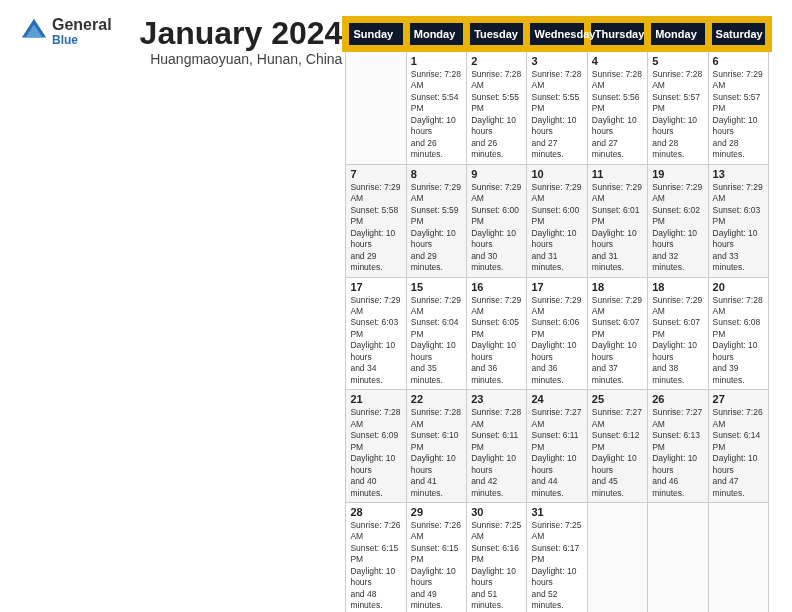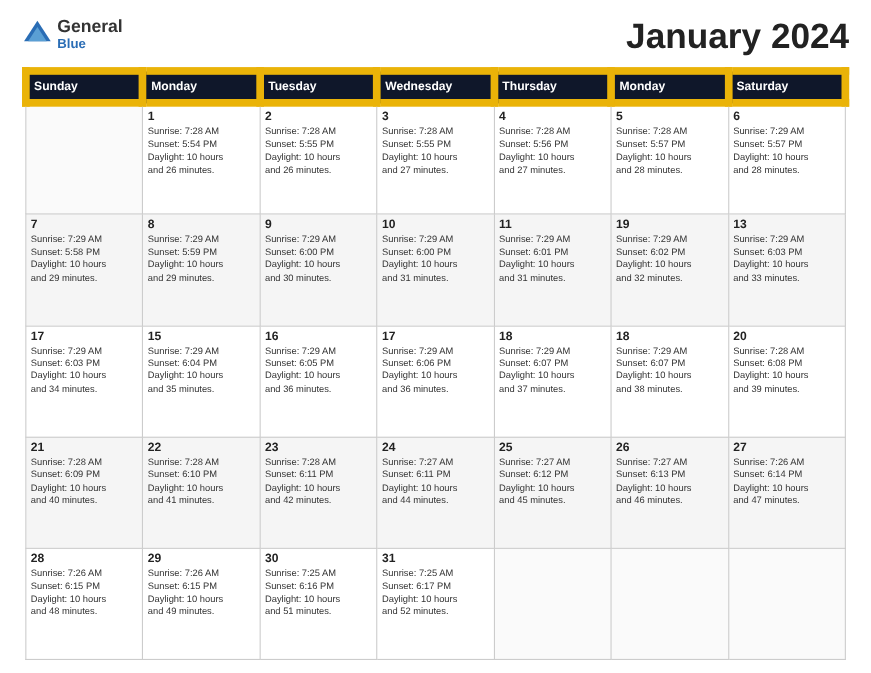--- a/index.html
+++ b/index.html
@@ -8,21 +8,21 @@
       height: 612px;
       background: #fff;
       font-family: Arial, sans-serif;
       overflow: hidden;
     }
     .page {
       width: 792px;
       height: 612px;
       padding: 16px 20px 12px 20px;
       display: flex;
-      flex-direction: column;
+      flex-direction: row;
     }
     .header {
       display: flex;
       justify-content: space-between;
       align-items: flex-start;
       margin-bottom: 10px;
     }
     .logo {
       display: flex;
       align-items: center;
@@ -114,20 +114,21 @@
         <polygon points="15,2 28,22 2,22" fill="#2a6db5"></polygon>
         <polygon points="15,8 24,22 6,22" fill="#5a9fd4"></polygon>
       </svg>
       <div class="logo-text">
         <span class="logo-general">General</span>
         <span class="logo-blue">Blue</span>
       </div>
     </div>
     <div class="title-block">
       <div class="cal-title">January 2024</div>
+      <div class="cal-subtitle">Huangmaoyuan, Hunan, China</div>
     </div>
   </div>
 
   <table class="calendar">
     <thead>
       <tr>
         <th>Sunday</th>
         <th>Monday</th>
         <th>Tuesday</th>
         <th>Wednesday</th>

